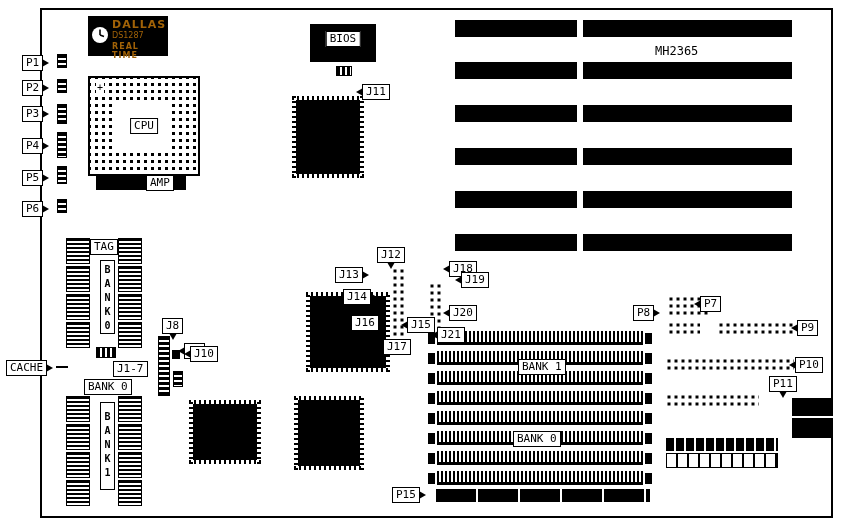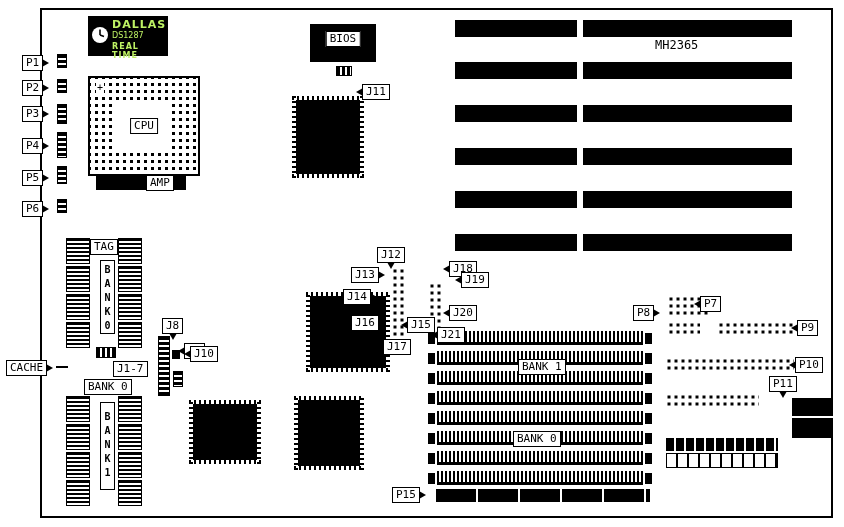--- a/index.html
+++ b/index.html
@@ -24,24 +24,24 @@
         border-left:7px solid #000; }
   .td::after { content:""; position:absolute; bottom:-7px; left:50%; margin-left:-4px;
         width:0; height:0; border-left:4px solid transparent; border-right:4px solid transparent;
         border-top:7px solid #000; }
 
   
   .isa { position:absolute; left:455px; width:337px; height:17px; }
   .isa .a { position:absolute; left:0; top:0; width:122px; height:100%; background:#000; }
   .isa .b { position:absolute; left:128px; right:0; top:0; height:100%; background:#000; }
 
-  .model { position:absolute; left:655px; top:38px; font:12px "DejaVu Sans Mono",monospace; z-index:3; }
-
-  
-  .dallas { position:absolute; left:88px; top:16px; width:80px; height:40px; background:#000; color:#bef264; z-index:2; }
+  .model { position:absolute; left:655px; top:44px; font:12px "DejaVu Sans Mono",monospace; z-index:3; }
+
+  
+  .dallas { position:absolute; left:88px; top:16px; width:80px; height:40px; background:#000; color:#a16207; z-index:2; }
   .dallas svg { position:absolute; left:3px; top:10px; }
   .d-brand { position:absolute; left:24px; top:2px;  font:bold 11px "DejaVu Sans",sans-serif; letter-spacing:1px; }
   .d-part  { position:absolute; left:24px; top:15px; font:8px "DejaVu Sans",sans-serif; }
   .d-type  { position:absolute; left:24px; top:26px; font:bold 8px "DejaVu Sans",sans-serif; letter-spacing:1px; }
 
   .chip { position:absolute; background:#000; z-index:1; }
   .chip .co { top:7px; left:50%; transform:translateX(-50%); }
 
   
   .pga { position:absolute; left:88px; top:76px; width:112px; height:100px;
@@ -205,21 +205,21 @@
   <div class="hstripe" style="left:158px;top:336px;width:12px;height:60px"></div>
   <div class="co td" style="left:162px;top:318px">J8</div>
   <div class="blk" style="left:172px;top:350px;width:8px;height:9px"></div>
   <div class="co tl" style="left:184px;top:343px">J9</div>
   <div class="hstripe" style="left:173px;top:371px;width:10px;height:16px"></div>
   <div class="co tl" style="left:190px;top:346px">J10</div>
 
   <div class="pins" style="left:390px;top:266px;width:14px;height:80px"></div>
   <div class="pins" style="left:427px;top:281px;width:15px;height:50px"></div>
   <div class="co td" style="left:377px;top:247px">J12</div>
-  <div class="co tr" style="left:351px;top:267px">J13</div>
+  <div class="co tr" style="left:335px;top:267px">J13</div>
   <div class="co tr" style="left:343px;top:289px">J14</div>
   <div class="co tr" style="left:351px;top:315px">J16</div>
   <div class="co" style="left:383px;top:339px">J17</div>
   <div class="co tl" style="left:407px;top:317px">J15</div>
   <div class="co tl" style="left:449px;top:261px">J18</div>
   <div class="co tl" style="left:461px;top:272px">J19</div>
   <div class="co tl" style="left:449px;top:305px">J20</div>
   <div class="co tl" style="left:437px;top:327px">J21</div>
 
   <div class="simm" style="top:331px">

